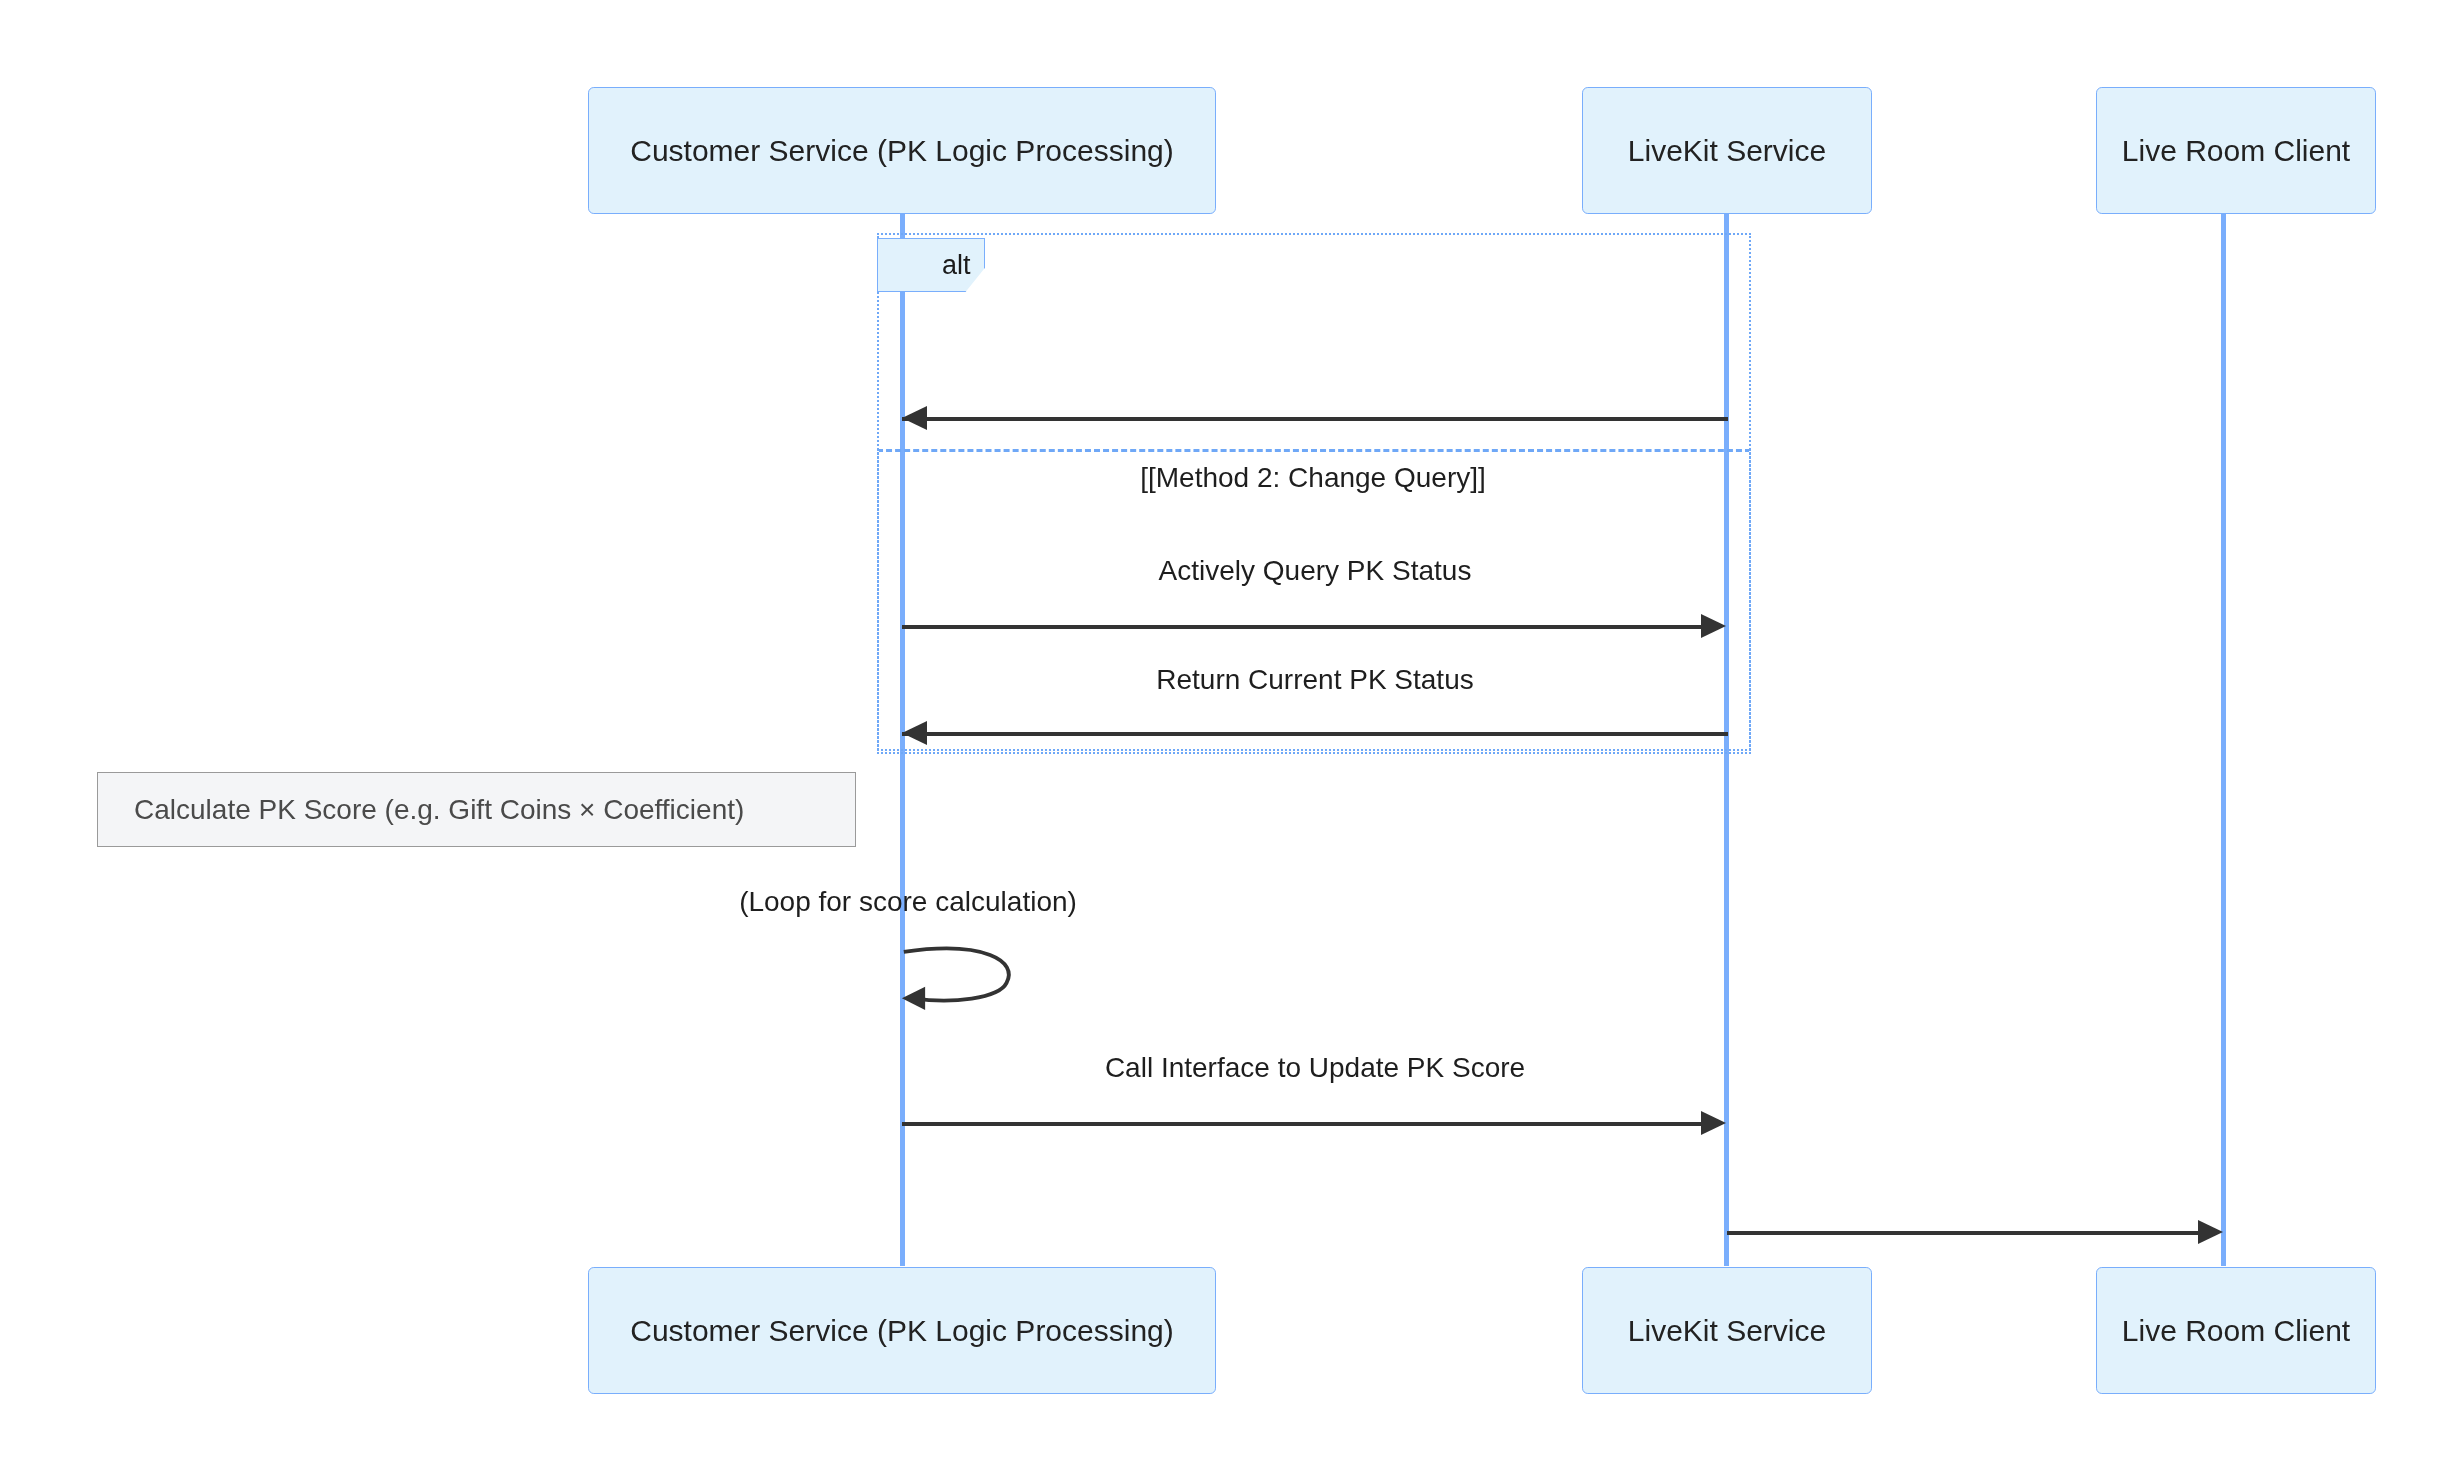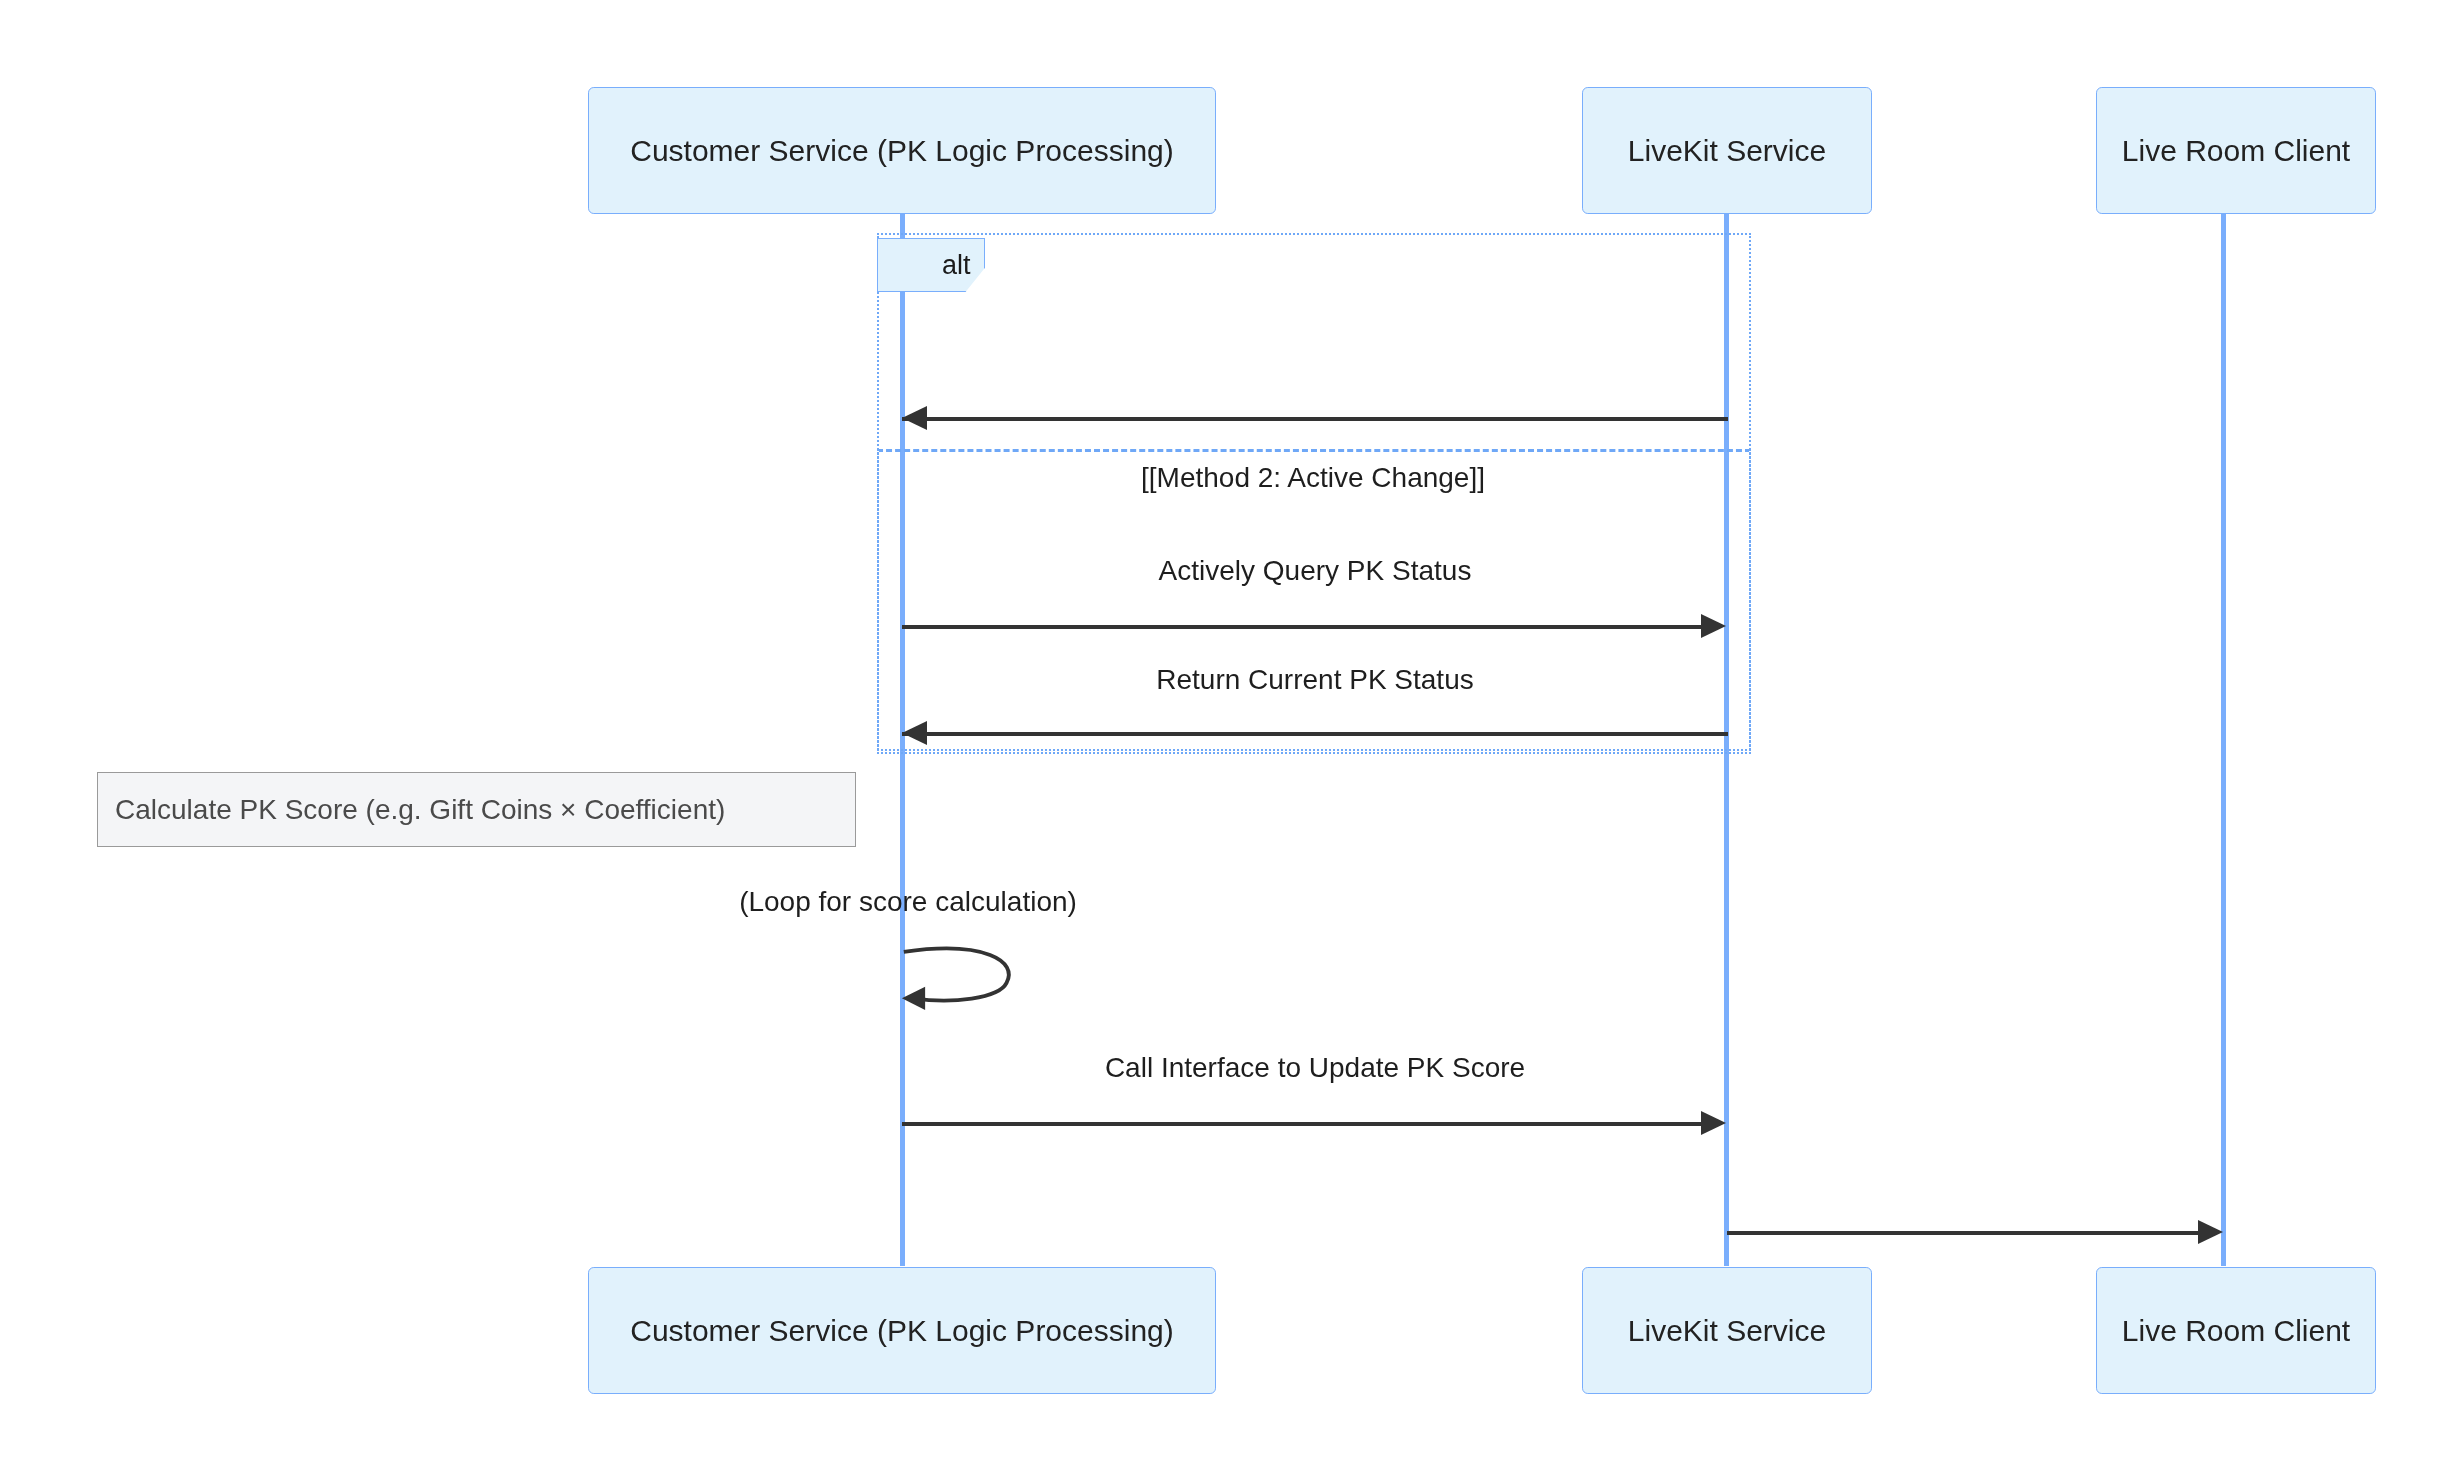--- a/index.html
+++ b/index.html
@@ -112,21 +112,21 @@
   
   .note-box {
     position: absolute;
     box-sizing: border-box;
     background: #f4f5f7;
     border: 1.9px solid #9a9a9a;
     color: #4a4a4a;
     font-size: 28px;
     display: flex;
     align-items: center;
-    padding-left: 17px;
+    padding-left: 36px;
     white-space: nowrap;
   }
 
   
   .self-loop {
     position: absolute;
     overflow: visible;
   }
 </style>
 </head>
@@ -151,21 +151,21 @@
   <div class="frag-outer" style="left:877px; top:233px; width:874px; height:521px;"></div>
 
   <div class="frag-inner" style="left:877px; top:449px; width:874px; height:302px;"></div>
 
   <div class="frag-label" style="left:877px; top:238px; width:108px; height:54px;">
     <span>alt</span>
   </div>
 
 
   <div class="frag-title" style="left:888px; top:462px; width:850px;">
-    <span>[[Method 2: Active Change]]</span>
+    <span>[[Method 2: Change Query]]</span>
   </div>
 
   <div class="msg-line" style="left:902px; top:417px; width:826px;"></div>
   <div class="arrow-head arrow-left" style="left:902px; top:406px;"></div>
 
   <div class="msg-label" style="left:903px; top:555px; width:824px;">
     <span>Actively Query PK Status</span>
   </div>
   <div class="msg-line" style="left:902px; top:625px; width:799px;"></div>
   <div class="arrow-head arrow-right" style="left:1701px; top:614px;"></div>

